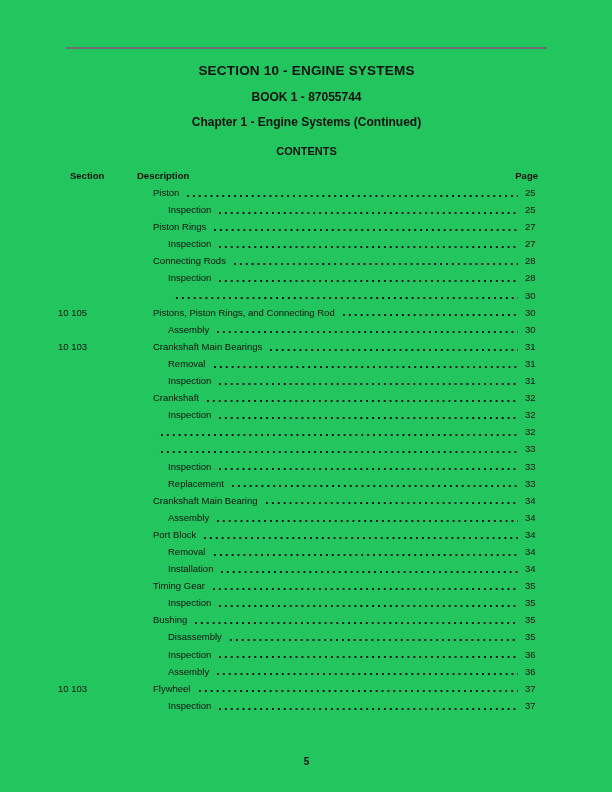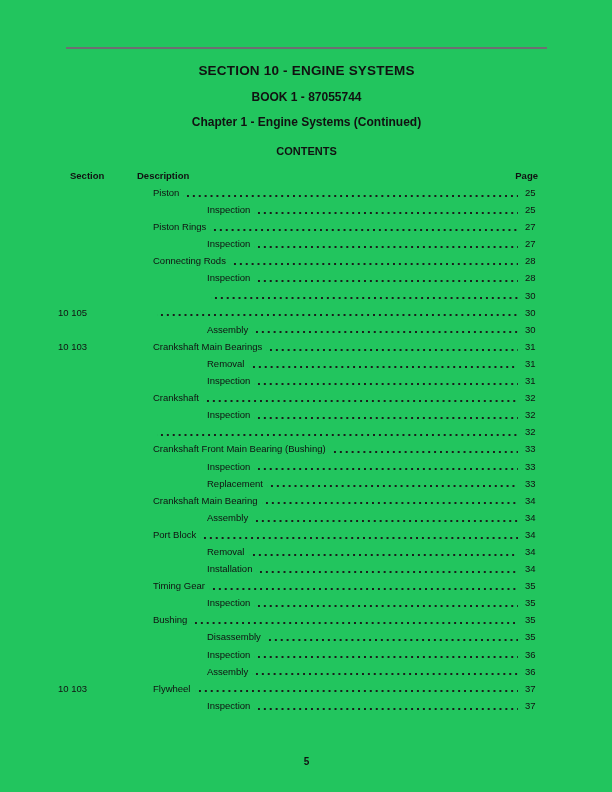--- a/index.html
+++ b/index.html
@@ -73,21 +73,21 @@
   .toc-row {
     position: relative;
     display: flex;
     align-items: stretch;
     height: 17.1px;
     line-height: 17.1px;
     font-size: 9.5px;
     white-space: nowrap;
   }
   .toc-row.indent-1 { padding-left: 153px; }
-  .toc-row.indent-2 { padding-left: 168px; margin-left: 39px; }
+  .toc-row.indent-2 { padding-left: 168px; }
   .toc-sec {
     position: absolute;
     left: 58px;
     top: 0;
   }
   .toc-desc { flex: 0 0 auto; }
   .toc-leader {
     flex: 1 1 auto;
     margin-left: 4px;
     margin-right: 7px;
@@ -162,20 +162,21 @@
         <span class="toc-desc">Inspection</span>
         <span class="toc-leader"></span>
         <span class="toc-page">28</span>
       </div>
       <div class="toc-row indent-2">
         <span class="toc-leader"></span>
         <span class="toc-page">30</span>
       </div>
       <div class="toc-row indent-1">
         <span class="toc-sec">10 105</span>
+        <span class="toc-desc">Pistons, Piston Rings, and Connecting Rod</span>
         <span class="toc-leader"></span>
         <span class="toc-page">30</span>
       </div>
       <div class="toc-row indent-2">
         <span class="toc-desc">Assembly</span>
         <span class="toc-leader"></span>
         <span class="toc-page">30</span>
       </div>
       <div class="toc-row indent-1">
         <span class="toc-sec">10 103</span>
@@ -201,21 +202,20 @@
       <div class="toc-row indent-2">
         <span class="toc-desc">Inspection</span>
         <span class="toc-leader"></span>
         <span class="toc-page">32</span>
       </div>
       <div class="toc-row indent-1">
         <span class="toc-leader"></span>
         <span class="toc-page">32</span>
       </div>
       <div class="toc-row indent-1">
-        <span class="toc-desc">Crankshaft Front Main Bearing (Bushing)</span>
         <span class="toc-leader"></span>
         <span class="toc-page">33</span>
       </div>
       <div class="toc-row indent-2">
         <span class="toc-desc">Inspection</span>
         <span class="toc-leader"></span>
         <span class="toc-page">33</span>
       </div>
       <div class="toc-row indent-2">
         <span class="toc-desc">Replacement</span>

